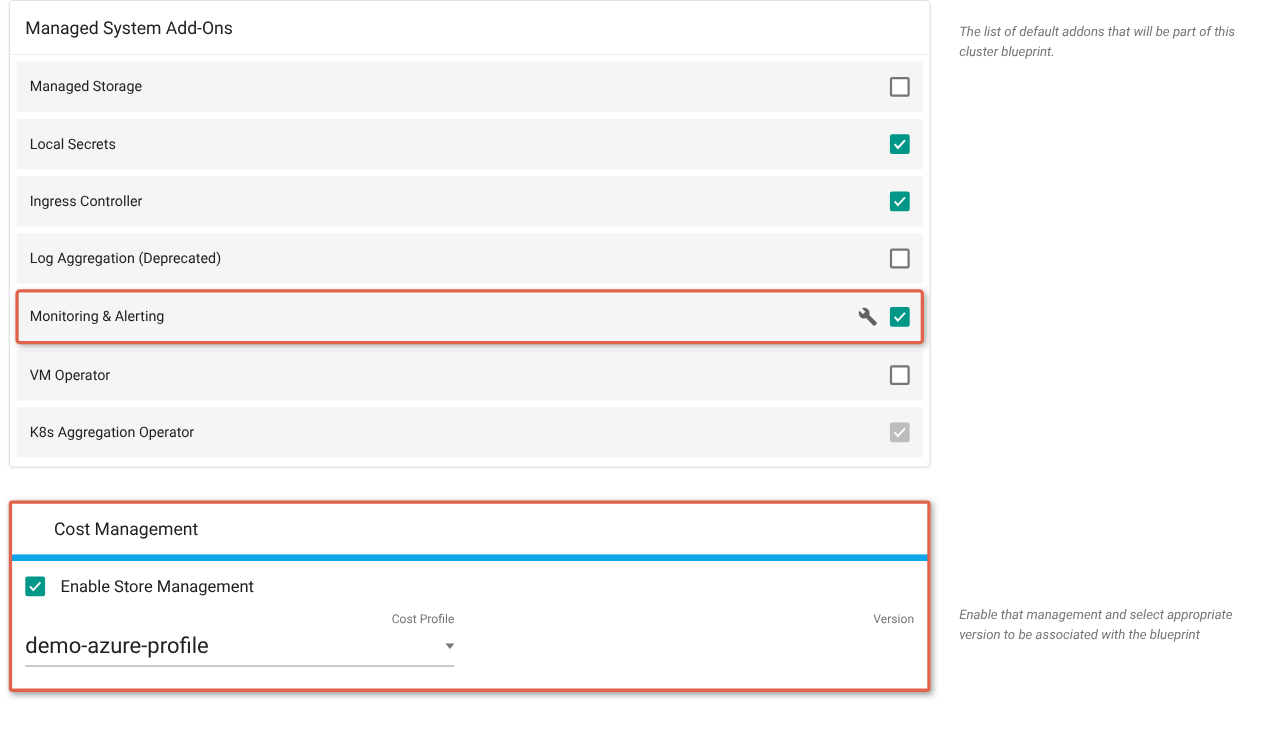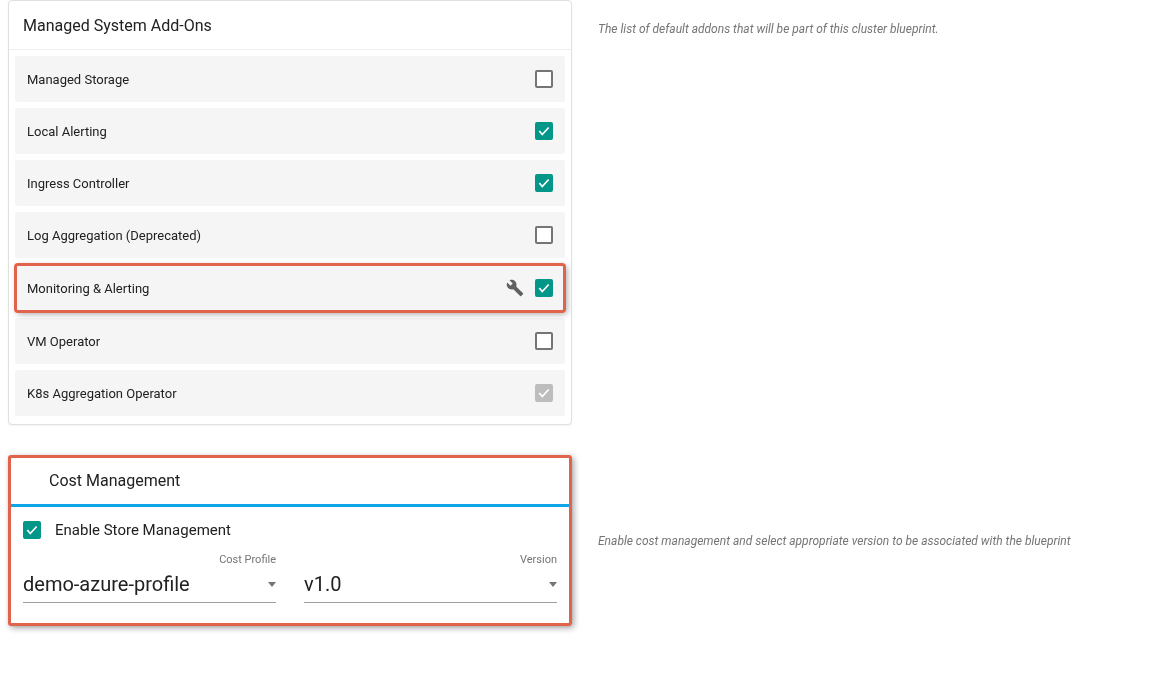--- a/index.html
+++ b/index.html
@@ -14,21 +14,21 @@
       width: 1165px;
       height: 681px;
       padding: 0;
     }
     .container {
       display: flex;
       gap: 26px;
       padding: 0;
     }
     .left-col {
-      width: 572px;
+      width: 846px;
       padding: 0 0 0 8px;
       display: flex;
       flex-direction: column;
       gap: 30px;
     }
     .right-col {
       flex: 1;
       padding: 20px 4px 0 0;
     }
     .card {
@@ -202,21 +202,21 @@
       </div>
       <div class="addon-list" id="addons-list">
 
       <div class="addon-row">
             <span class="addon-label">Managed Storage</span>
             <span class="addon-right">
               <span class="checkbox"></span>
             </span>
           </div>
           <div class="addon-row">
-            <span class="addon-label">Local Alerting</span>
+            <span class="addon-label">Local Secrets</span>
             <span class="addon-right">
               <span class="checkbox checked">
                 <svg viewBox="0 0 24 24" fill="none">
                   <polyline points="4,12 9,18 20,6"></polyline>
                 </svg>
               </span>
             </span>
           </div>
           <div class="addon-row">
             <span class="addon-label">Ingress Controller</span>
@@ -263,21 +263,21 @@
                   <polyline points="4,12 9,18 20,6"></polyline>
                 </svg>
               </span>
             </span>
           </div>
         </div>
     </div>
 
     <div class="cost-card-wrapper">
       <div class="card">
-        <div class="card-header" style="border-bottom:3px solid #0ea5e9;padding-left:40px;">
+        <div class="card-header" style="border-bottom:6px solid #0ea5e9;padding-left:40px;">
           <div class="card-title">Cost Management</div>
         </div>
         <div class="cost-body">
           <div class="enable-row">
             <span id="enable-cost-checkbox" class="checkbox checked">
               <svg viewBox="0 0 24 24" fill="none">
                   <polyline points="4,12 9,18 20,6"></polyline>
                 </svg>
             </span>
             <span class="enable-label">Enable Store Management</span>
@@ -285,29 +285,25 @@
           <div class="fields-row">
             <div class="field">
               <span class="field-label">Cost Profile</span>
               <div class="select">
                 <span>demo-azure-profile</span>
                 <span class="select-caret"></span>
               </div>
             </div>
             <div class="field">
               <span class="field-label">Version</span>
-              <div class="select">
-                <span>v1.0</span>
-                <span class="select-caret"></span>
-              </div>
             </div>
           </div>
         </div>
       </div>
       <div class="highlight-overlay"></div>
     </div>
   </div>
 
   <div class="right-col">
     <div class="side-text">The list of default addons that will be part of this cluster blueprint.</div>
-    <div class="side-text offset" id="cost-desc">Enable cost management and select appropriate version to be associated with the blueprint</div>
+    <div class="side-text offset" id="cost-desc">Enable that management and select appropriate version to be associated with the blueprint</div>
   </div>
 </div>
 
 </body></html>

